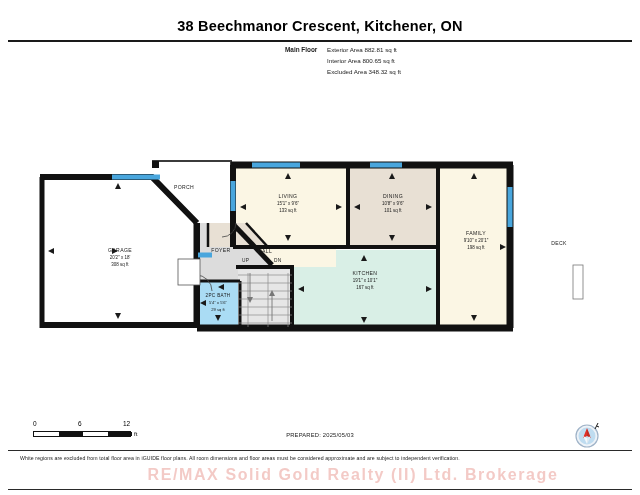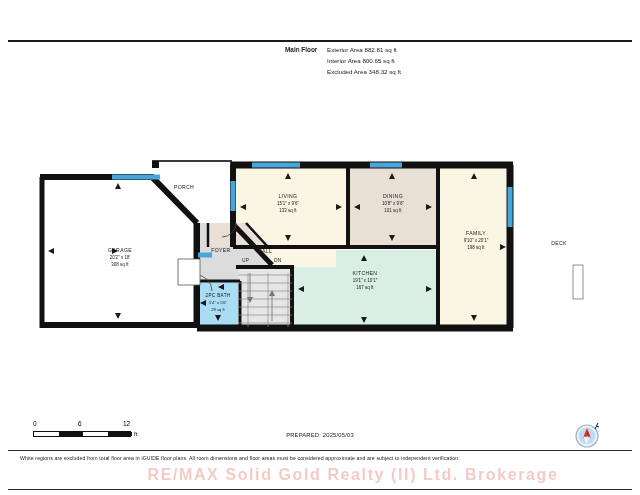--- a/index.html
+++ b/index.html
@@ -194,20 +194,21 @@
     color: #f0b9b4;
     opacity: 0.75;
     margin-left: 33px;
   }
 </style>
 </head>
 <body>
 
 <div id="page">
 
+  <div class="title">38 Beechmanor Crescent, Kitchener, ON</div>
   <div class="rule"></div>
 
   <div class="floor-block">
     <div class="flabel">Main Floor</div>
     <div class="areas">
       <div>Exterior Area 882.81 sq ft</div>
       <div>Interior Area 800.65 sq ft</div>
       <div>Excluded Area 348.32 sq ft</div>
     </div>
   </div>

